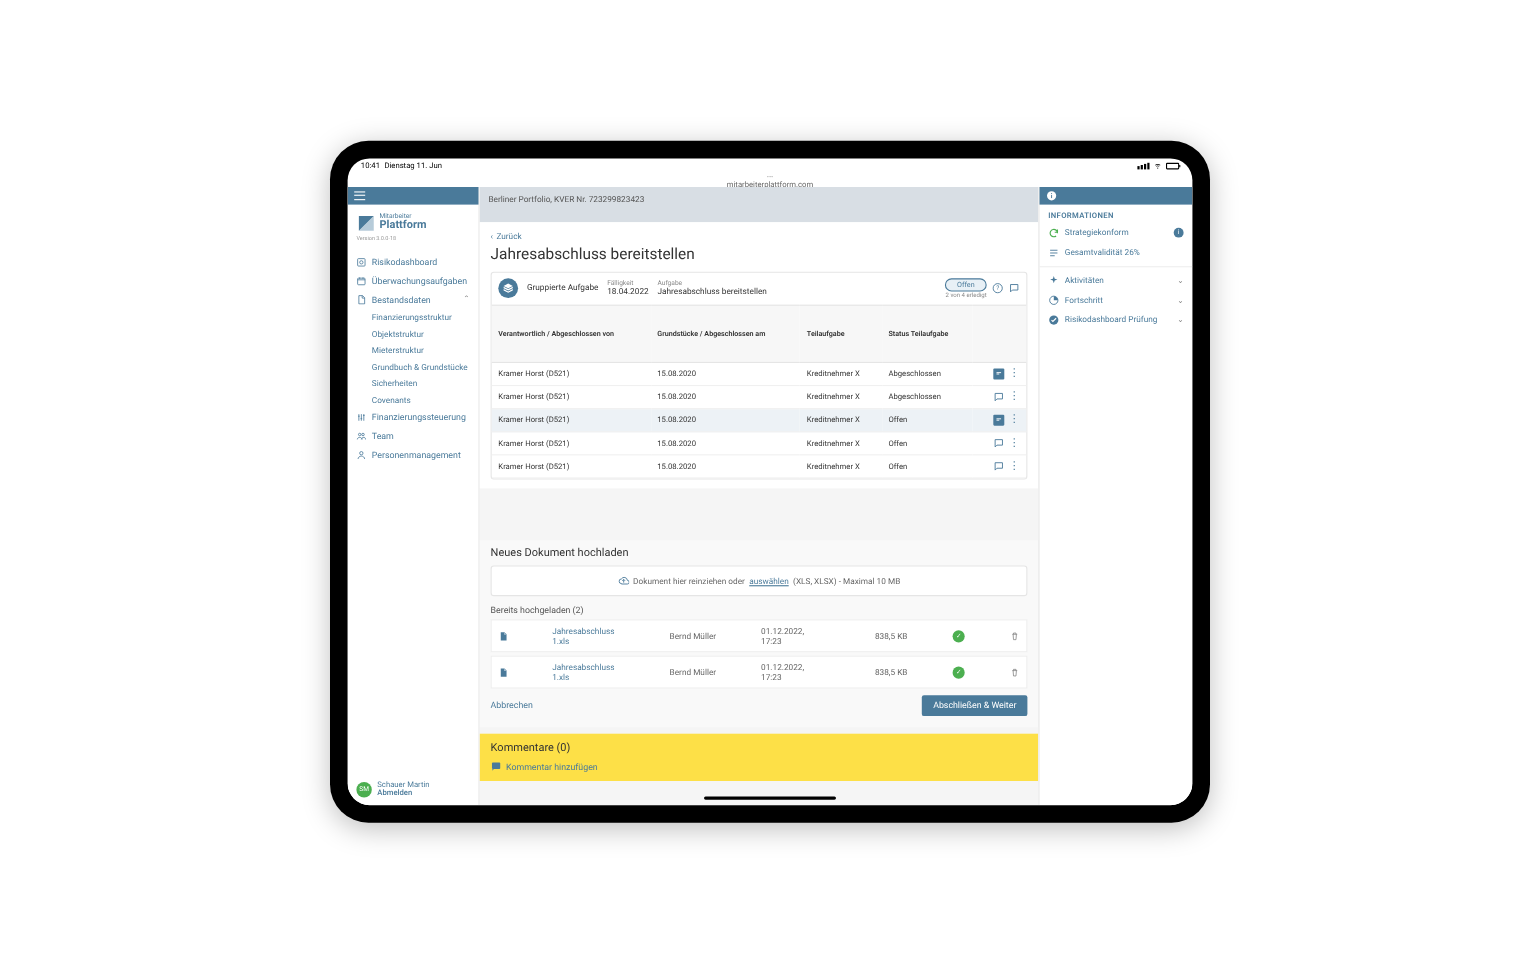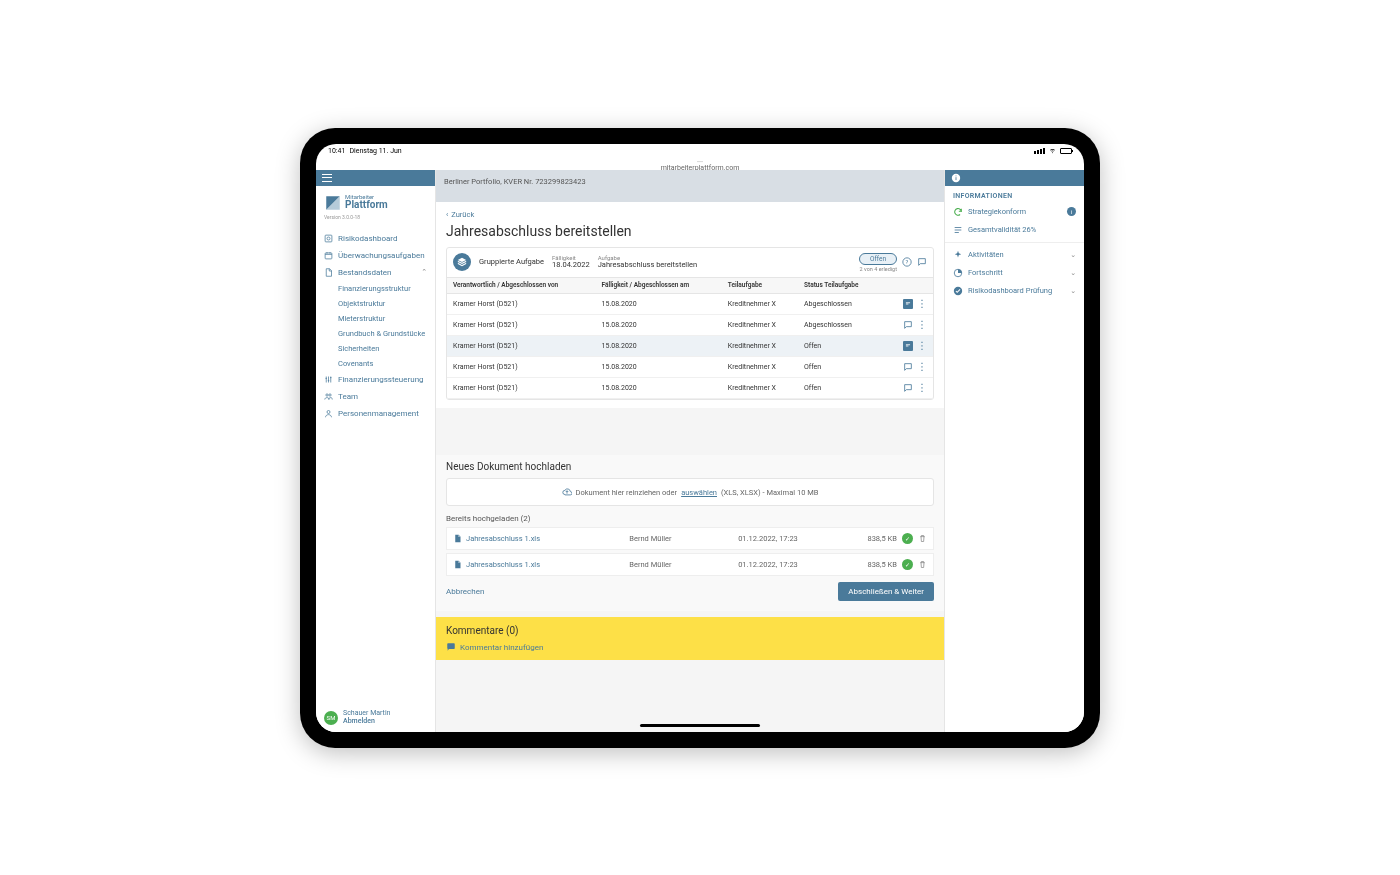--- a/index.html
+++ b/index.html
@@ -137,42 +137,42 @@
   .task-icon-wrap svg { width:10px; height:10px; fill:#fff; }
   .task-head-col { display:flex; flex-direction:column; line-height:1.1; }
   .task-head-label { font-size:6px; color:#888; }
   .task-head-val { font-size:7.5px; color:#333; }
   .task-head-right { margin-left:auto; display:flex; align-items:center; gap:5px; }
   .status-pill { border:1px solid #4a7a9a; border-radius:8px; padding:1px 10px; font-size:6.5px; color:#4a7a9a; background:#e8f0f6; }
   .progress-text { font-size:5.5px; color:#888; text-align:right; margin-top:1px; }
   .head-icon { width:10px; height:10px; color:#4a7a9a; cursor:pointer; }
 
   .task-table { width:100%; border-collapse:collapse; font-size:7px; }
-  .task-table th { text-align:left; font-weight:600; font-size:6.5px; color:#333; padding:4px 6px; background:#f7f7f7; border-top:1px solid #e5e5e5; border-bottom:1px solid #e5e5e5; line-height:1.2; }
+  .task-table th { text-align:left; font-weight:600; font-size:6.5px; color:#333; padding:22px 6px; background:#f7f7f7; border-top:1px solid #e5e5e5; border-bottom:1px solid #e5e5e5; line-height:1.2; }
   .task-table td { padding:5px 6px; border-bottom:1px solid #f0f0f0; }
   .task-table tr.selected td { background:#edf2f6; }
   .row-icon { width:10px; height:10px; cursor:pointer; }
   .row-icon-filled { background:#4a7a9a; color:#fff; border-radius:1px; }
   .dots-v { cursor:pointer; color:#4a7a9a; font-size:10px; line-height:1; }
   .action-cell { text-align:right; white-space:nowrap; }
   .action-cell > * { vertical-align:middle; margin-left:4px; display:inline-block; }
   .section-gray { background:#f9f9f9; padding:6px 10px;margin-top:47px; }
   .section-title { font-size:10px; color:#333; margin-bottom:6px; }
   .upload-box {
     border:1px solid #e5e5e5; border-radius:3px; padding:8px;
     display:flex; align-items:center; justify-content:center; gap:4px;
     font-size:7.5px; color:#666; background:#fff;
   }
   .upload-box a { color:#4a7a9a; text-decoration:underline; cursor:pointer; }
   .cloud-icon { width:10px; height:10px; }
 
   .upload-list-title { font-size:8px; color:#555; margin:8px 0 4px; }
   .file-row {
     border:1px solid #eee; display:flex; align-items:center;
-    padding:5px 6px; font-size:7.5px; margin-bottom:3px; background:#fff;
+    padding:5px 6px; font-size:7.5px; margin-bottom:3px; background:#fff;gap:36px;
   }
   .file-row .file-icon { width:9px; height:9px; margin-right:4px; color:#4a7a9a; }
   .file-name { flex:1.5; color:#4a7a9a; }
   .file-user { flex:1; color:#666; }
   .file-date { flex:1; color:#666; }
   .file-size { width:50px; text-align:right; color:#666; }
   .file-ok { width:11px; height:11px; background:#4caf50; border-radius:50%; margin:0 5px; display:flex; align-items:center; justify-content:center; }
   .file-ok::after { content:'✓'; color:#fff; font-size:6px; }
   .file-del { width:9px; height:9px; cursor:pointer; color:#888; }
 
@@ -363,21 +363,21 @@
                 <svg class="head-icon" viewBox="0 0 24 24">
                     <path fill="none" stroke="currentColor" stroke-width="2" d="M4 4h16v12H8l-4 4z"></path>
                   </svg>
               </div>
             </div>
 
             <table class="task-table">
               <thead>
                 <tr>
                   <th>Verantwortlich / Abgeschlossen von</th>
-                  <th>Fälligkeit / Abgeschlossen am</th>
+                  <th>Grundstücke / Abgeschlossen am</th>
                   <th>Teilaufgabe</th>
                   <th>Status Teilaufgabe</th>
                   <th></th>
                 </tr>
               </thead>
               <tbody id="task-rows">
                   <tr>
                     <td>Kramer Horst (D521)</td>
                     <td>15.08.2020</td>
                     <td>Kreditnehmer X</td>

